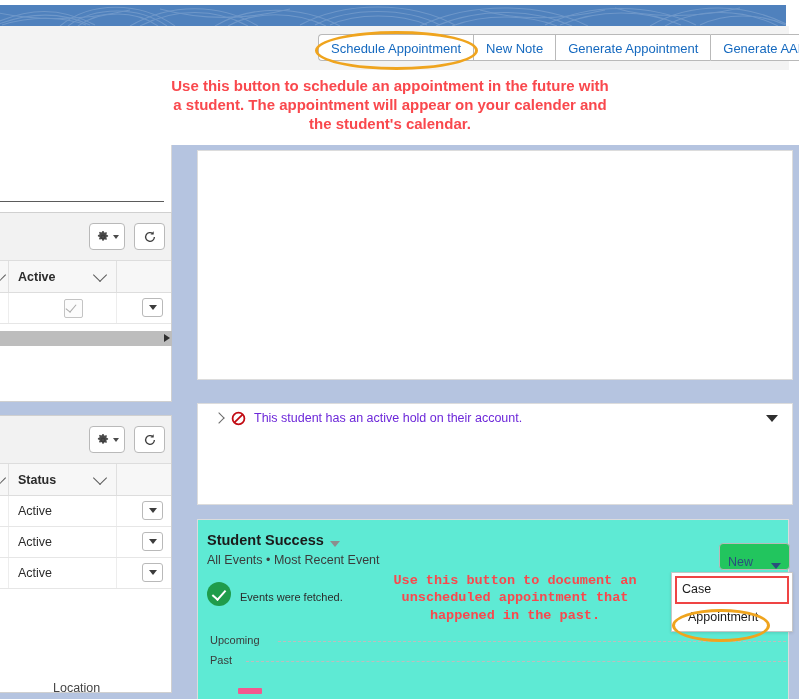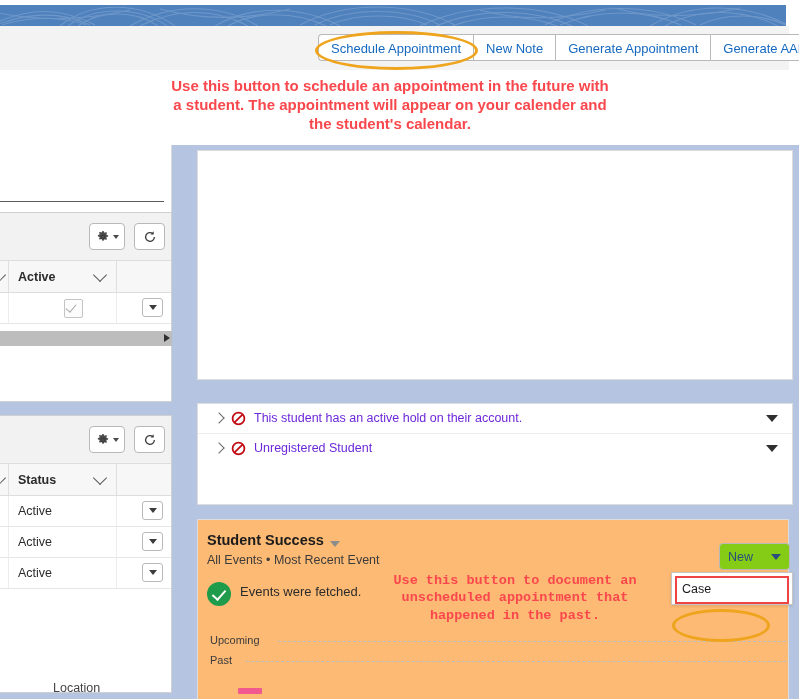--- a/index.html
+++ b/index.html
@@ -117,41 +117,41 @@
 
   .alert-row{height:29px;position:relative;border-bottom:1px solid #ededed;}
   .alert-row:last-child{border-bottom:none;}
   .a-chev{position:absolute;left:17px;top:10px;width:7px;height:7px;border-right:1.5px solid #6a6a6a;border-top:1.5px solid #6a6a6a;transform:rotate(45deg);cursor:pointer;}
   .a-ban{position:absolute;left:33px;top:7px;cursor:pointer;}
   .a-text{position:absolute;left:56px;top:7px;font-size:12.5px;color:#6d28d9;cursor:pointer;}
   .a-caret{position:absolute;right:14px;top:11px;border-left:6px solid transparent;border-right:6px solid transparent;border-top:7px solid #2f2f2f;cursor:pointer;}
 
   #card-ss{
     position:absolute;left:0;top:369px;width:592px;height:180px;
-    background:#fdba74;border:1px solid #dcdcdc;border-bottom:none;box-sizing:border-box;
+    background:#5eead4;border:1px solid #dcdcdc;border-bottom:none;box-sizing:border-box;
   }
   #ss-title{position:absolute;left:9px;top:12px;font-size:14.5px;font-weight:bold;color:#1b1b1b;}
   #ss-title-caret{position:absolute;left:132px;top:21px;border-left:5px solid transparent;border-right:5px solid transparent;border-top:6px solid #8d8d8d;cursor:pointer;}
   #ss-sub{position:absolute;left:9px;top:33px;font-size:12.5px;color:#3b3b3b;}
   #ss-check{
     position:absolute;left:9px;top:62px;width:24px;height:24px;border-radius:50%;background:#1f9c4b;
     display:flex;align-items:center;justify-content:center;
   }
   #ss-check-mark{width:6px;height:11px;border-right:2px solid #fff;border-bottom:2px solid #fff;transform:rotate(42deg);margin-top:-2px;}
-  #ss-fetched{position:absolute;left:42px;top:64px;font-size:13px;color:#2b2b2b;}
+  #ss-fetched{position:absolute;left:42px;top:71px;font-size:11px;color:#2b2b2b;}
 
   .tl-label{position:absolute;font-size:11px;color:#3b3b3b;}
   .tl-line{position:absolute;height:0;border-top:1px dashed #bdbdbd;}
   #pink-marker{position:absolute;left:40px;top:168px;width:24px;height:6px;background:#f2598f;border-radius:1px;}
 
   
   #new-btn{
     position:absolute;left:719px;top:543px;width:71px;height:27px;
-    background:#84cc16;border:1px solid #b9b9b9;border-radius:4px;box-sizing:border-box;
-    display:flex;align-items:center;justify-content:center;gap:18px;cursor:pointer;
+    background:#22c55e;border:1px solid #b9b9b9;border-radius:4px;box-sizing:border-box;
+    display:flex;align-items:flex-end;justify-content:center;gap:18px;cursor:pointer;
   }
   #new-btn-label{font-size:12.5px;color:#2b4f7d;}
   #new-btn-caret{border-left:5px solid transparent;border-right:5px solid transparent;border-top:6px solid #2b4f7d;}
 
   #new-menu{
     position:absolute;left:671px;top:572px;width:122px;
     background:#ffffff;border:1px solid #c6c6c6;box-sizing:border-box;
     box-shadow:0 1px 3px rgba(0,0,0,.12);
   }
   .menu-item{height:27px;line-height:27px;padding-left:11px;font-size:12.5px;color:#1b1b1b;cursor:pointer;box-sizing:border-box;}
@@ -319,31 +319,20 @@
       <span class="a-ban">
         <svg width="15" height="15" viewBox="0 0 16 16">
           <circle cx="8" cy="8" r="6.3" fill="none" stroke="#c20b13" stroke-width="1.9"></circle>
           <line x1="3.8" y1="12.2" x2="12.2" y2="3.8" stroke="#c20b13" stroke-width="1.9"></line>
         </svg>
       </span>
       <span class="a-text">This student has an active hold on their account.</span>
       <span class="a-caret"></span>
     </div>
 
-    <div class="alert-row">
-      <span class="a-chev"></span>
-      <span class="a-ban">
-        <svg width="15" height="15" viewBox="0 0 16 16">
-          <circle cx="8" cy="8" r="6.3" fill="none" stroke="#c20b13" stroke-width="1.9"></circle>
-          <line x1="3.8" y1="12.2" x2="12.2" y2="3.8" stroke="#c20b13" stroke-width="1.9"></line>
-        </svg>
-      </span>
-      <span class="a-text">Unregistered Student</span>
-      <span class="a-caret"></span>
-    </div>
   </div>
 
   <div id="card-ss">
     <div id="ss-title">Student Success</div>
     <div id="ss-title-caret"></div>
     <div id="ss-sub">All Events • Most Recent Event</div>
 
     <div id="ss-check">
       <span id="ss-check-mark"></span>
     </div>
@@ -357,16 +346,17 @@
   </div>
 </div>
 
 <div id="new-btn">
   <span id="new-btn-label">New</span>
   <span id="new-btn-caret"></span>
 </div>
 
 <div id="new-menu">
   <div class="menu-item sel">Case</div>
+  <div class="menu-item plain">Appointment</div>
 </div>
 <div class="oval" id="oval-appointment"></div>
 
 <div class="annot" id="annot-bottom">Use this button to document an unscheduled appointment that happened in the past.</div>
 
 </body></html>

